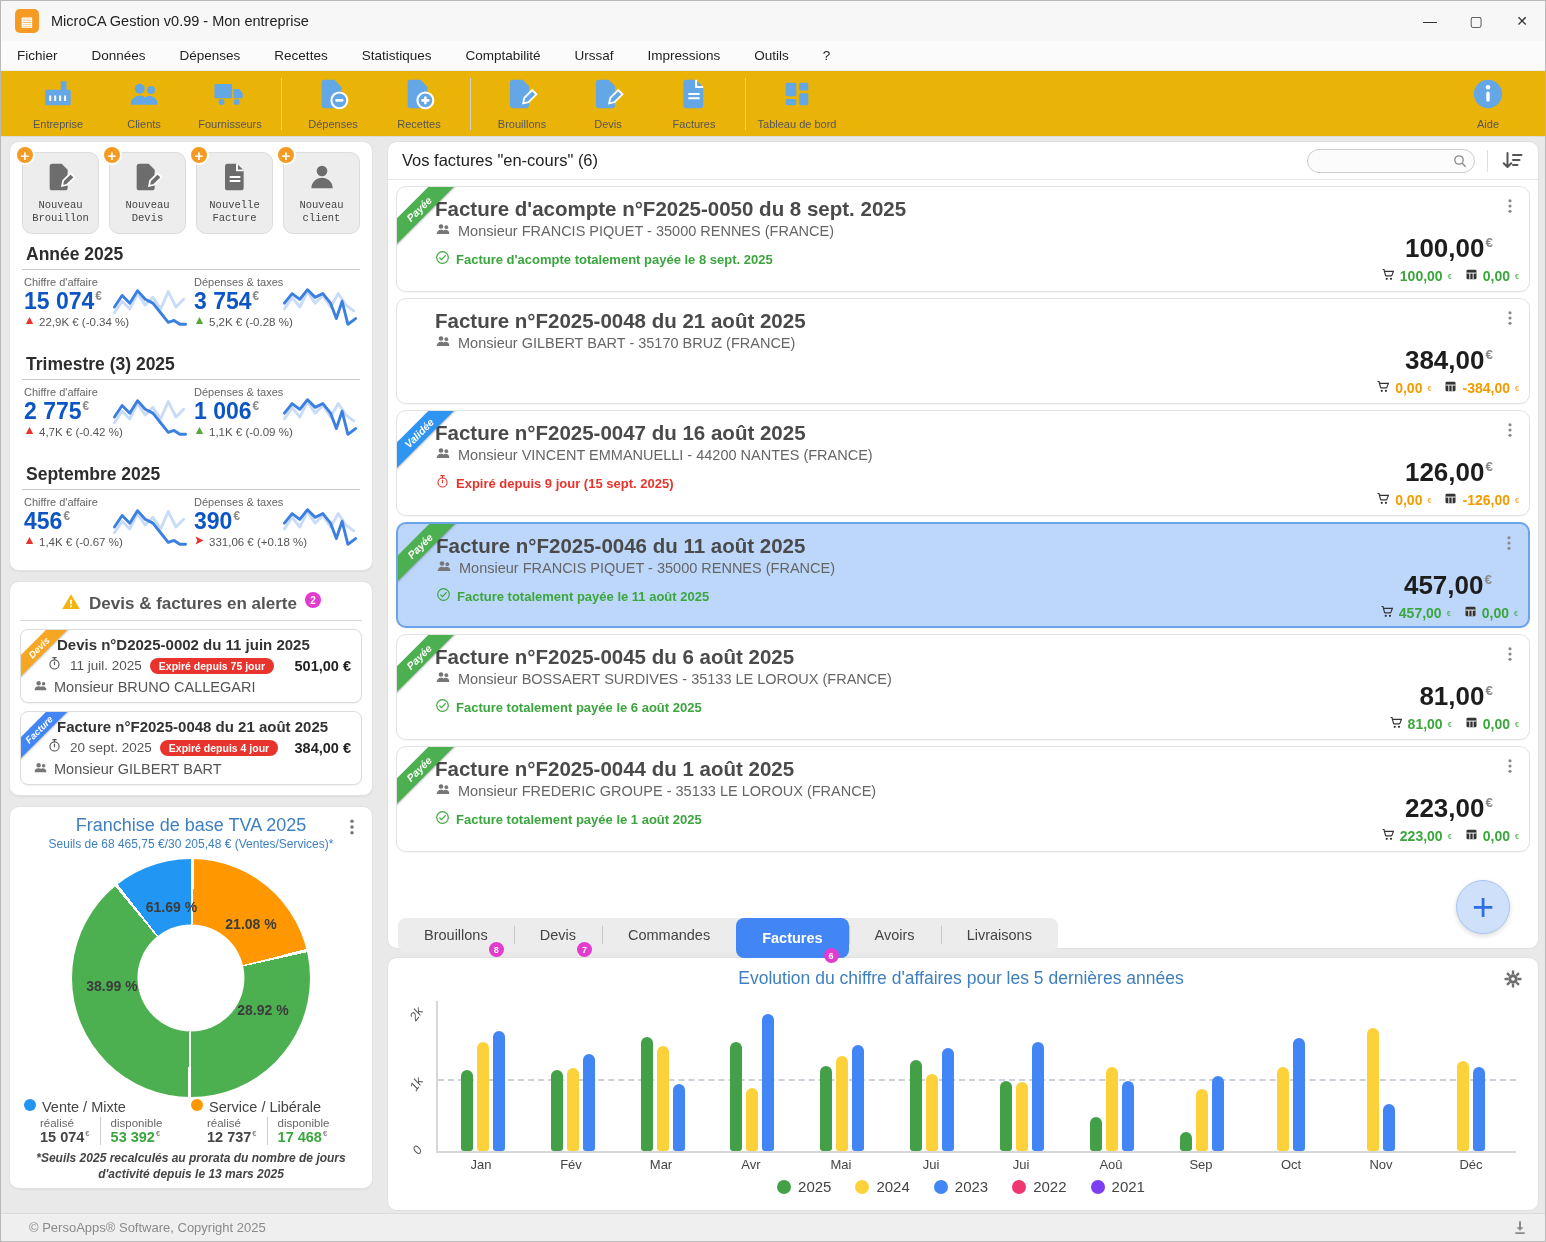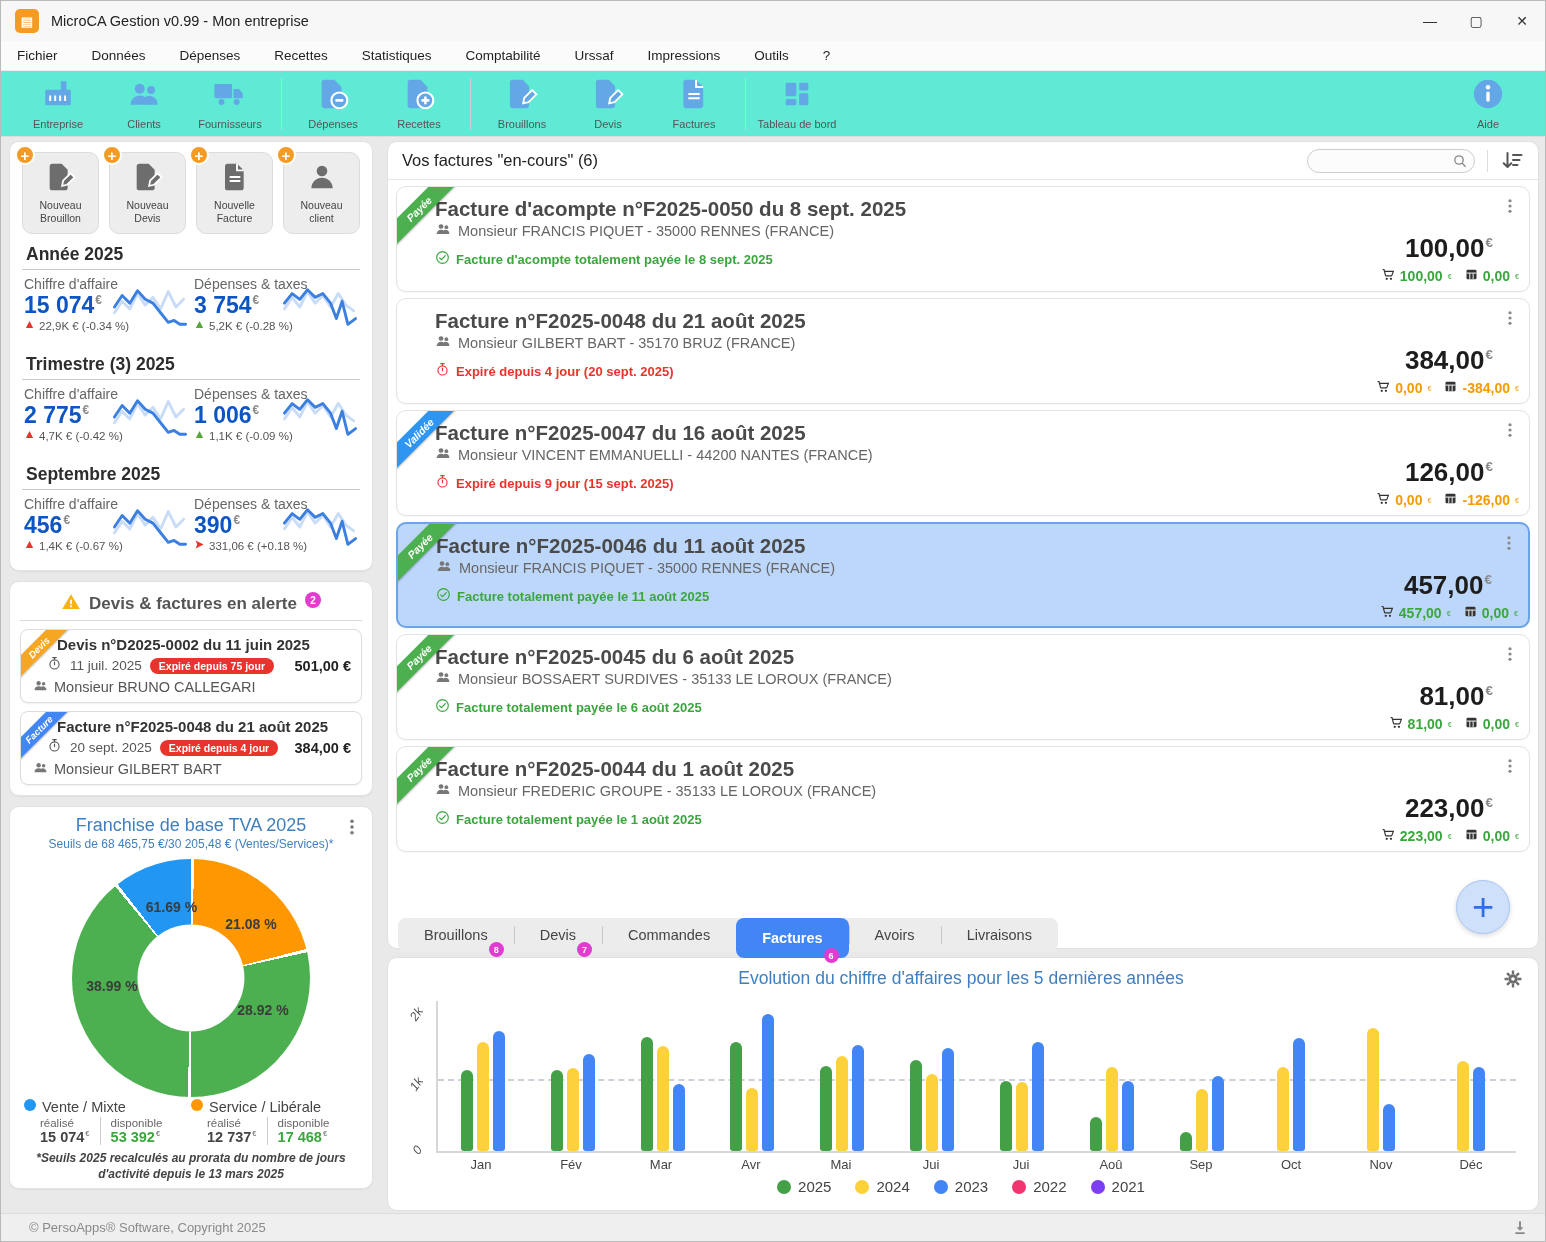--- a/index.html
+++ b/index.html
@@ -17,47 +17,47 @@
   .win-ctrls { margin-left:auto; display:flex; }
   .win-btn { width:46px; height:40px; display:flex; align-items:center; justify-content:center;
     font-size:14px; color:#333; }
 
   
   .menubar { position:absolute; top:40px; left:0; right:0; height:30px; background:#fbfbfb;
     display:flex; align-items:center; padding-left:16px; gap:34px; border-bottom:1px solid #ededed; }
   .menu-item { font-size:13.5px; color:#1f1f1f; cursor:default; }
 
   
-  .toolbar { position:absolute; top:70px; left:0; right:0; height:66px; background:#5eead4;
+  .toolbar { position:absolute; top:70px; left:0; right:0; height:66px; background:#eab308;
     border-bottom:1px solid #dcdcdc; display:flex; align-items:center; padding:0 14px; }
   .tb-item { width:86px; display:flex; flex-direction:column; align-items:center; gap:3px; color:#64a7e7; }
   .tb-item svg { width:34px; height:34px; }
   .tb-label { font-size:11px; color:#555; }
   .tb-sep { width:1px; height:52px; background:#cfcfcf; margin:0 8px; }
   .tb-help { margin-left:auto; }
 
   
   .sidebar { position:absolute; top:140px; left:8px; width:364px; bottom:30px; overflow:hidden; }
   .card { background:#fff; border:1px solid #e2e2e2; border-radius:10px;
     box-shadow:0 1px 2px rgba(0,0,0,.05); }
   .quickstats-card { padding:10px 12px 6px; }
   .quick-row { display:flex; gap:10px; }
   .quick-btn { position:relative; width:80px; height:82px; background:#ededed; border:1px solid #dcdcdc;
     border-radius:10px; display:flex; flex-direction:column; align-items:center; justify-content:center; gap:2px; }
   .quick-btn svg { width:32px; height:32px; color:#6d6d6d; }
-  .quick-lbl { font-size:10.5px; color:#444; text-align:center; line-height:1.25; }
+  .quick-lbl { font-size:10.5px; color:#444; text-align:center; line-height:1.25;font-family:Liberation Mono, monospace; }
   .plus-badge { position:absolute; top:-8px; left:-8px; width:20px; height:20px; border-radius:50%;
     background:#f59b23; color:#fff; font-size:15px; font-weight:700; display:flex; align-items:center;
     justify-content:center; border:2px solid #fff; }
   .stat-section { margin-top:8px; }
   .stat-title { font-size:17.5px; font-weight:700; color:#2d2d2d; padding:2px 4px 4px;
     border-bottom:1px solid #c9c9c9; }
   .stat-row { display:flex; gap:6px; padding:6px 2px 2px; }
   .stat-block { position:relative; flex:1; height:66px; }
-  .stat-lbl { font-size:14px; color:#666; }
+  .stat-lbl { font-size:11px; color:#666; }
   .stat-val { font-size:23px; font-weight:800; color:#0d55c4; line-height:1.15; }
   .eur { font-size:.52em; vertical-align:super; color:#8a8a8a; font-weight:700; margin-left:1px; }
   .stat-delta { display:flex; align-items:center; gap:4px; font-size:11.5px; color:#555; margin-top:1px; }
   .stat-delta svg { width:11px; height:11px; }
   .spark { position:absolute; right:0; top:6px; width:76px; height:50px; }
   .d-red { color:#e8342c; } .d-green { color:#57a639; }
 
   .alerts-card { margin-top:10px; padding:8px 10px 10px; }
   .alerts-head { display:flex; align-items:center; justify-content:center; gap:8px; padding:2px 0 4px;
     border-bottom:1px solid #d8d8d8; }
@@ -604,25 +604,20 @@
         </div>
         <div class="inv-card">
           <div class="inv-main">
             <div class="inv-title">Facture n°F2025-0048 du 21 août 2025</div>
             <div class="inv-client"><span><svg width="16" height="16" viewBox="0 0 24 24" fill="currentColor" xmlns="http://www.w3.org/2000/svg">
                   <circle cx="9" cy="8.3" r="3.5"></circle>
                   <path d="M2.5 19.5a6.5 6.5 0 0 1 13 0z"></path>
                   <circle cx="17" cy="9.2" r="2.8"></circle>
                   <path d="M14.8 19.5a8 8 0 0 0-2.3-5 5.6 5.6 0 0 1 9 5z"></path>
                 </svg></span>Monsieur GILBERT BART - 35170 BRUZ (FRANCE)</div>
-            <div class="inv-status st-expired"><span><svg width="15" height="15" viewBox="0 0 24 24" fill="currentColor" xmlns="http://www.w3.org/2000/svg">
-                  <circle cx="12" cy="13.5" r="7.3" fill="none" stroke="currentColor" stroke-width="1.8"></circle>
-                  <path d="M12 9.8v4.2" stroke="currentColor" stroke-width="1.8" stroke-linecap="round"></path>
-                  <path d="M9.3 2.6h5.4M12 2.6v3" stroke="currentColor" stroke-width="1.8" stroke-linecap="round"></path>
-                </svg></span>Expiré depuis 4 jour (20 sept. 2025)</div>
           </div>
           <div class="inv-right">
             <div class="amt-row">
               <span class="inv-amt">384,00<span class="eur">€</span></span>
               <span class="kebab"><svg width="18" height="18" viewBox="0 0 24 24" fill="currentColor" xmlns="http://www.w3.org/2000/svg">
                   <circle cx="12" cy="5" r="2.1"></circle>
                   <circle cx="12" cy="12" r="2.1"></circle>
                   <circle cx="12" cy="19" r="2.1"></circle>
                 </svg></span>
             </div>

